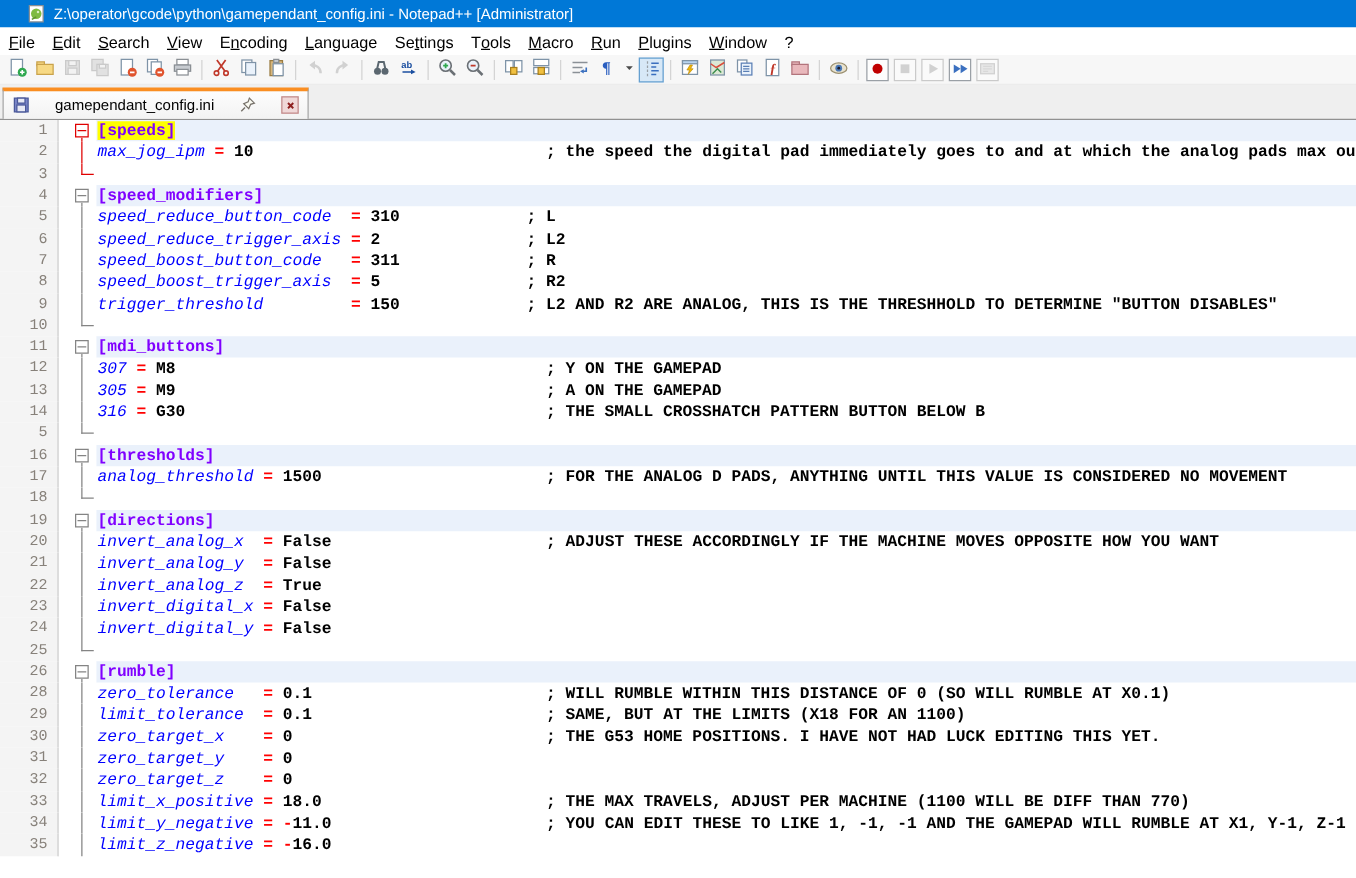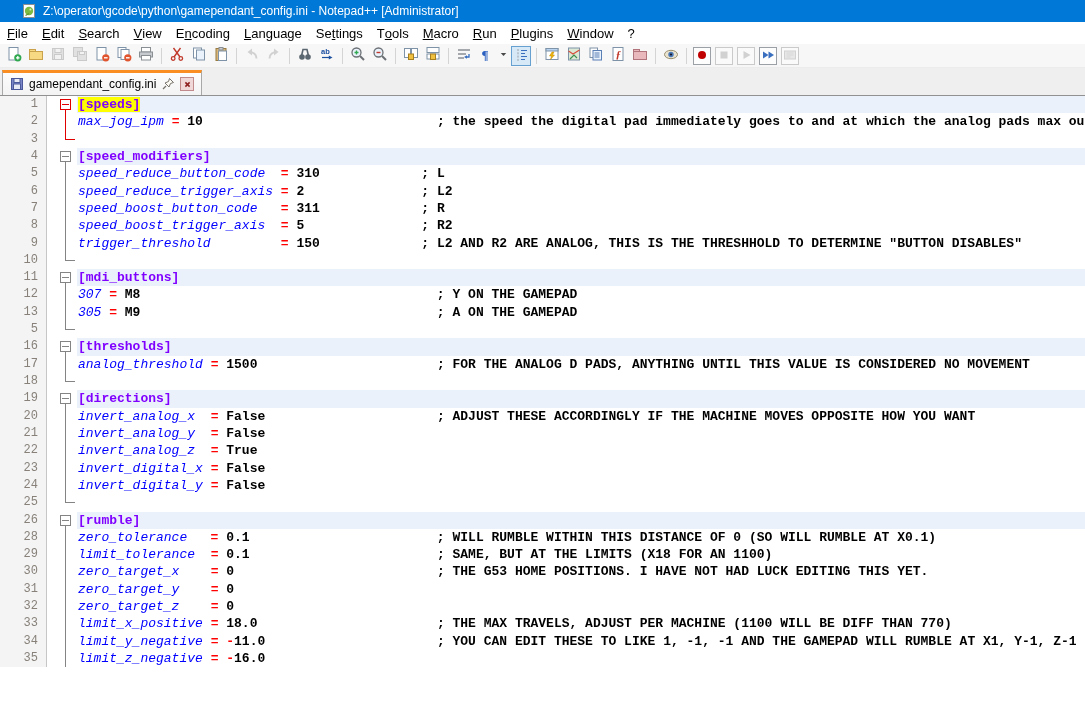--- a/index.html
+++ b/index.html
@@ -26,21 +26,21 @@
   .tb-btn.active{background:#D7E8F7;border:1px solid #66A0D0;box-sizing:border-box;}
   .tb-btn.boxed{border:1px solid #9AA0A6;background:#FDFDFD;width:18px;height:18px;box-sizing:border-box;margin:0 2px;}
   .tb-btn.boxed svg{width:14px;height:14px;}
   .tb-sep{width:1px;height:16px;background:#D4D4D4;margin:0 4px;flex:0 0 1px;}
 
   
   .tabbar{height:28px;background:#EFEFEF;border-bottom:1px solid #919191;display:flex;
           align-items:flex-end;padding-left:2px;box-sizing:border-box;}
   .tab{height:25px;box-sizing:border-box;background:linear-gradient(#FDFDFD,#F3F3F3);
        border:1px solid #A8A8A8;border-bottom:none;border-top:3px solid var(--c-tab_accent,#FA8E22);
-       display:flex;align-items:center;gap:5px;padding:0 7px;font-size:12px;color:#000;}
+       display:flex;align-items:center;gap:20px;padding:0 7px;font-size:12px;color:#000;}
   .tab-close{width:14px;height:14px;border:1px solid #C28B8B;background:#F0D8D8;display:flex;
              align-items:center;justify-content:center;box-sizing:border-box;}
 
   
   .editor{height:606px;background:#fff;overflow:hidden;font-family:"Liberation Mono",monospace;}
   .row{display:flex;height:17.314px;align-items:stretch;}
   .ln{flex:0 0 47px;box-sizing:border-box;background:#F4F4F4;border-right:1px solid #C6C6C6;
       text-align:right;padding-right:8px;color:#87817A;font-size:12px;line-height:17.314px;}
   .fold{position:relative;flex:0 0 30px;background:#fff;}
   .fbox{position:absolute;left:13px;top:3px;width:9px;height:9px;border:1px solid #848484;background:#fff;z-index:2;}
@@ -433,20 +433,27 @@
       <pre class="codeln"><span class="t-k">307</span><span class="t-o"> = </span><span class="t-v">M8</span><span class="t-c">                                      ; Y ON THE GAMEPAD</span></pre>
     </div>
     <div class="row">
       <div class="ln">13</div>
       <div class="fold">
         <div class="fline"></div>
       </div>
       <pre class="codeln"><span class="t-k">305</span><span class="t-o"> = </span><span class="t-v">M9</span><span class="t-c">                                      ; A ON THE GAMEPAD</span></pre>
     </div>
     <div class="row">
+      <div class="ln">14</div>
+      <div class="fold">
+        <div class="fline"></div>
+      </div>
+      <pre class="codeln"><span class="t-k">316</span><span class="t-o"> = </span><span class="t-v">G30</span><span class="t-c">                                     ; THE SMALL CROSSHATCH PATTERN BUTTON BELOW B</span></pre>
+    </div>
+    <div class="row">
       <div class="ln">5</div>
       <div class="fold">
         <div class="fbv"></div>
         <div class="fbh"></div>
       </div>
       <pre class="codeln"></pre>
     </div>
     <div class="row sec">
       <div class="ln">16</div>
       <div class="fold">

